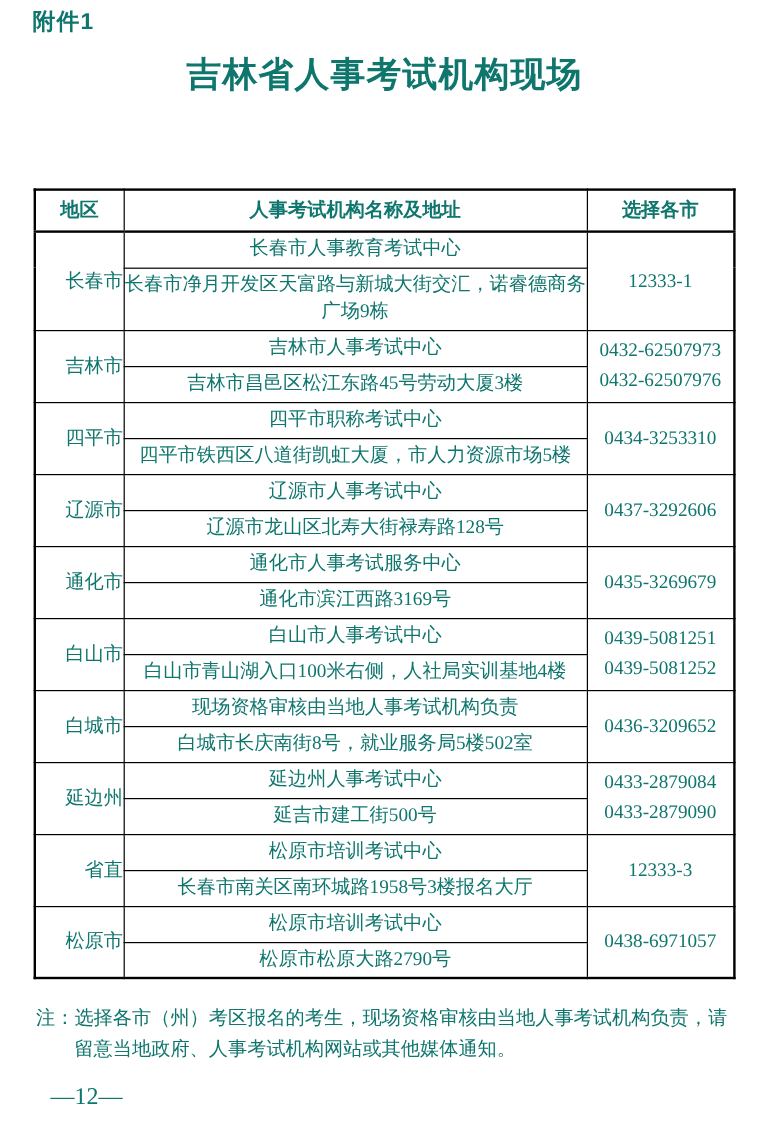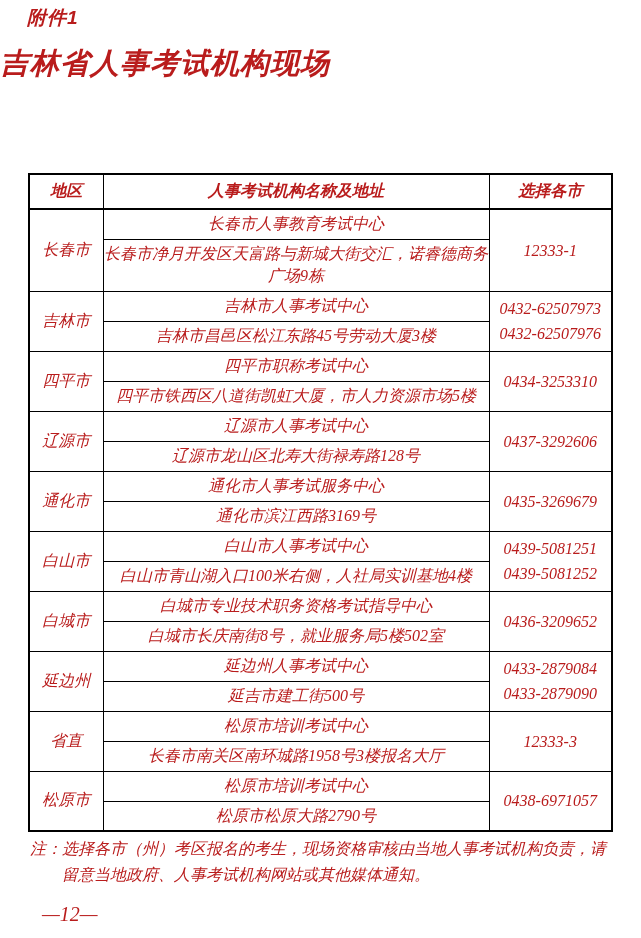--- a/index.html
+++ b/index.html
@@ -1,36 +1,36 @@
 <!DOCTYPE html>
 <html><head>
 <meta charset="utf-8">
 <style>
   html,body{margin:0;padding:0;background:#ffffff;}
   .page{
     position:relative;
     width:641px;height:938px;
     background:#ffffff;
-    color:#b91c1c;
+    color:#0f766e;
     font-family:"Liberation Serif","DejaVu Serif",serif;
     overflow:hidden;
-    font-style:italic;
   }
   .attachment{
     position:absolute;left:27px;top:5px;
     font-family:"Liberation Sans","DejaVu Sans",sans-serif;
     font-weight:bold;font-size:19px;letter-spacing:1px;
   }
   .title{
     position:absolute;top:41px;left:0;width:641px;
+    text-align:center;
     font-weight:bold;font-size:29px;line-height:44px;
     letter-spacing:1px;
   }
   .doc-table{
-    position:absolute;top:173px;left:28px;
+    position:absolute;top:157px;left:28px;
     width:585px;
     border-collapse:collapse;
     table-layout:fixed;
     border:2px solid #000;
   }
   .doc-table th,.doc-table td{
     border:1px solid #000;
     padding:0;
   }
   .doc-table thead th{
@@ -39,21 +39,21 @@
     font-family:"Liberation Sans","DejaVu Sans",sans-serif;
     font-weight:bold;font-size:16px;
     text-align:center;vertical-align:middle;
   }
   .doc-table td{
     font-size:16px;
     vertical-align:middle;
   }
   .r30{height:30px;}
   .r52{height:52px;margin-top:36px;}
-  .region-cell{text-align:center;}
+  .region-cell{text-align:right;}
   .text-cell{padding:2px 9px;line-height:22px;text-align:center;}
   .contact-cell{text-align:center;white-space:pre-line;line-height:25px;}
   .note{
     position:absolute;top:836px;left:30px;width:585px;
     display:flex;
     font-size:16px;line-height:26px;
   }
   .note-label{flex:0 0 auto;white-space:nowrap;}
   .note-text{flex:1 1 auto;}
   .page-num{
@@ -138,21 +138,21 @@
         <td class="text-cell">白山市人事考试中心</td>
         <td class="contact-cell" rowspan="2">0439-5081251
 0439-5081252</td>
       </tr>
       <tr class="r30">
         <td class="text-cell">白山市青山湖入口100米右侧，人社局实训基地4楼</td>
       </tr>
 
       <tr class="r30">
         <td class="region-cell" rowspan="2">白城市</td>
-        <td class="text-cell">白城市专业技术职务资格考试指导中心</td>
+        <td class="text-cell">现场资格审核由当地人事考试机构负责</td>
         <td class="contact-cell" rowspan="2">0436-3209652</td>
       </tr>
       <tr class="r30">
         <td class="text-cell">白城市长庆南街8号，就业服务局5楼502室</td>
       </tr>
 
       <tr class="r30">
         <td class="region-cell" rowspan="2">延边州</td>
         <td class="text-cell">延边州人事考试中心</td>
         <td class="contact-cell" rowspan="2">0433-2879084

